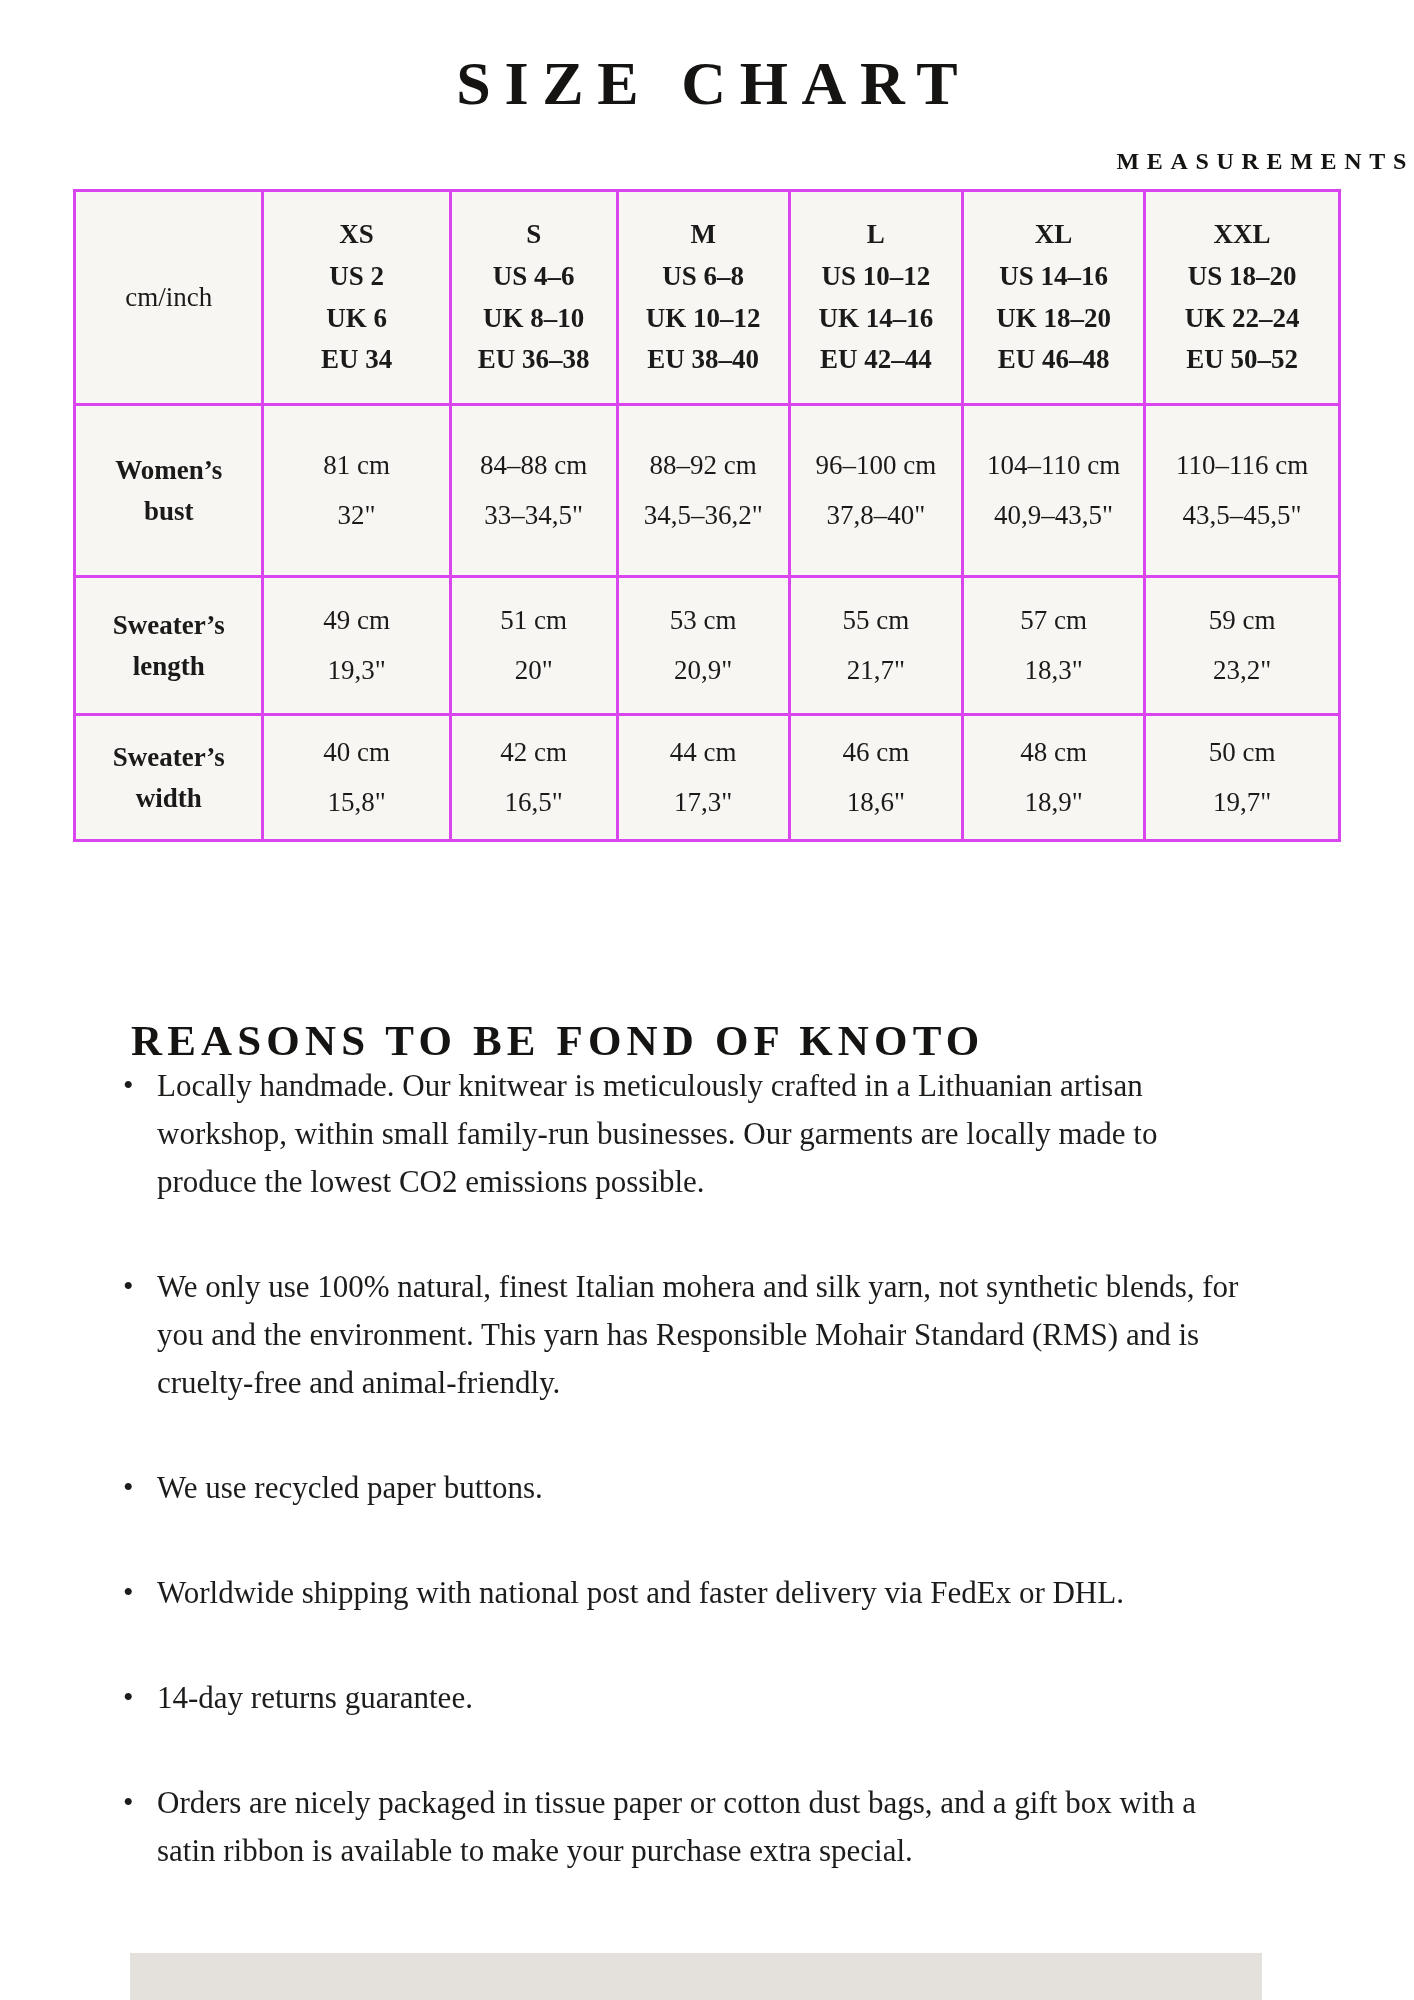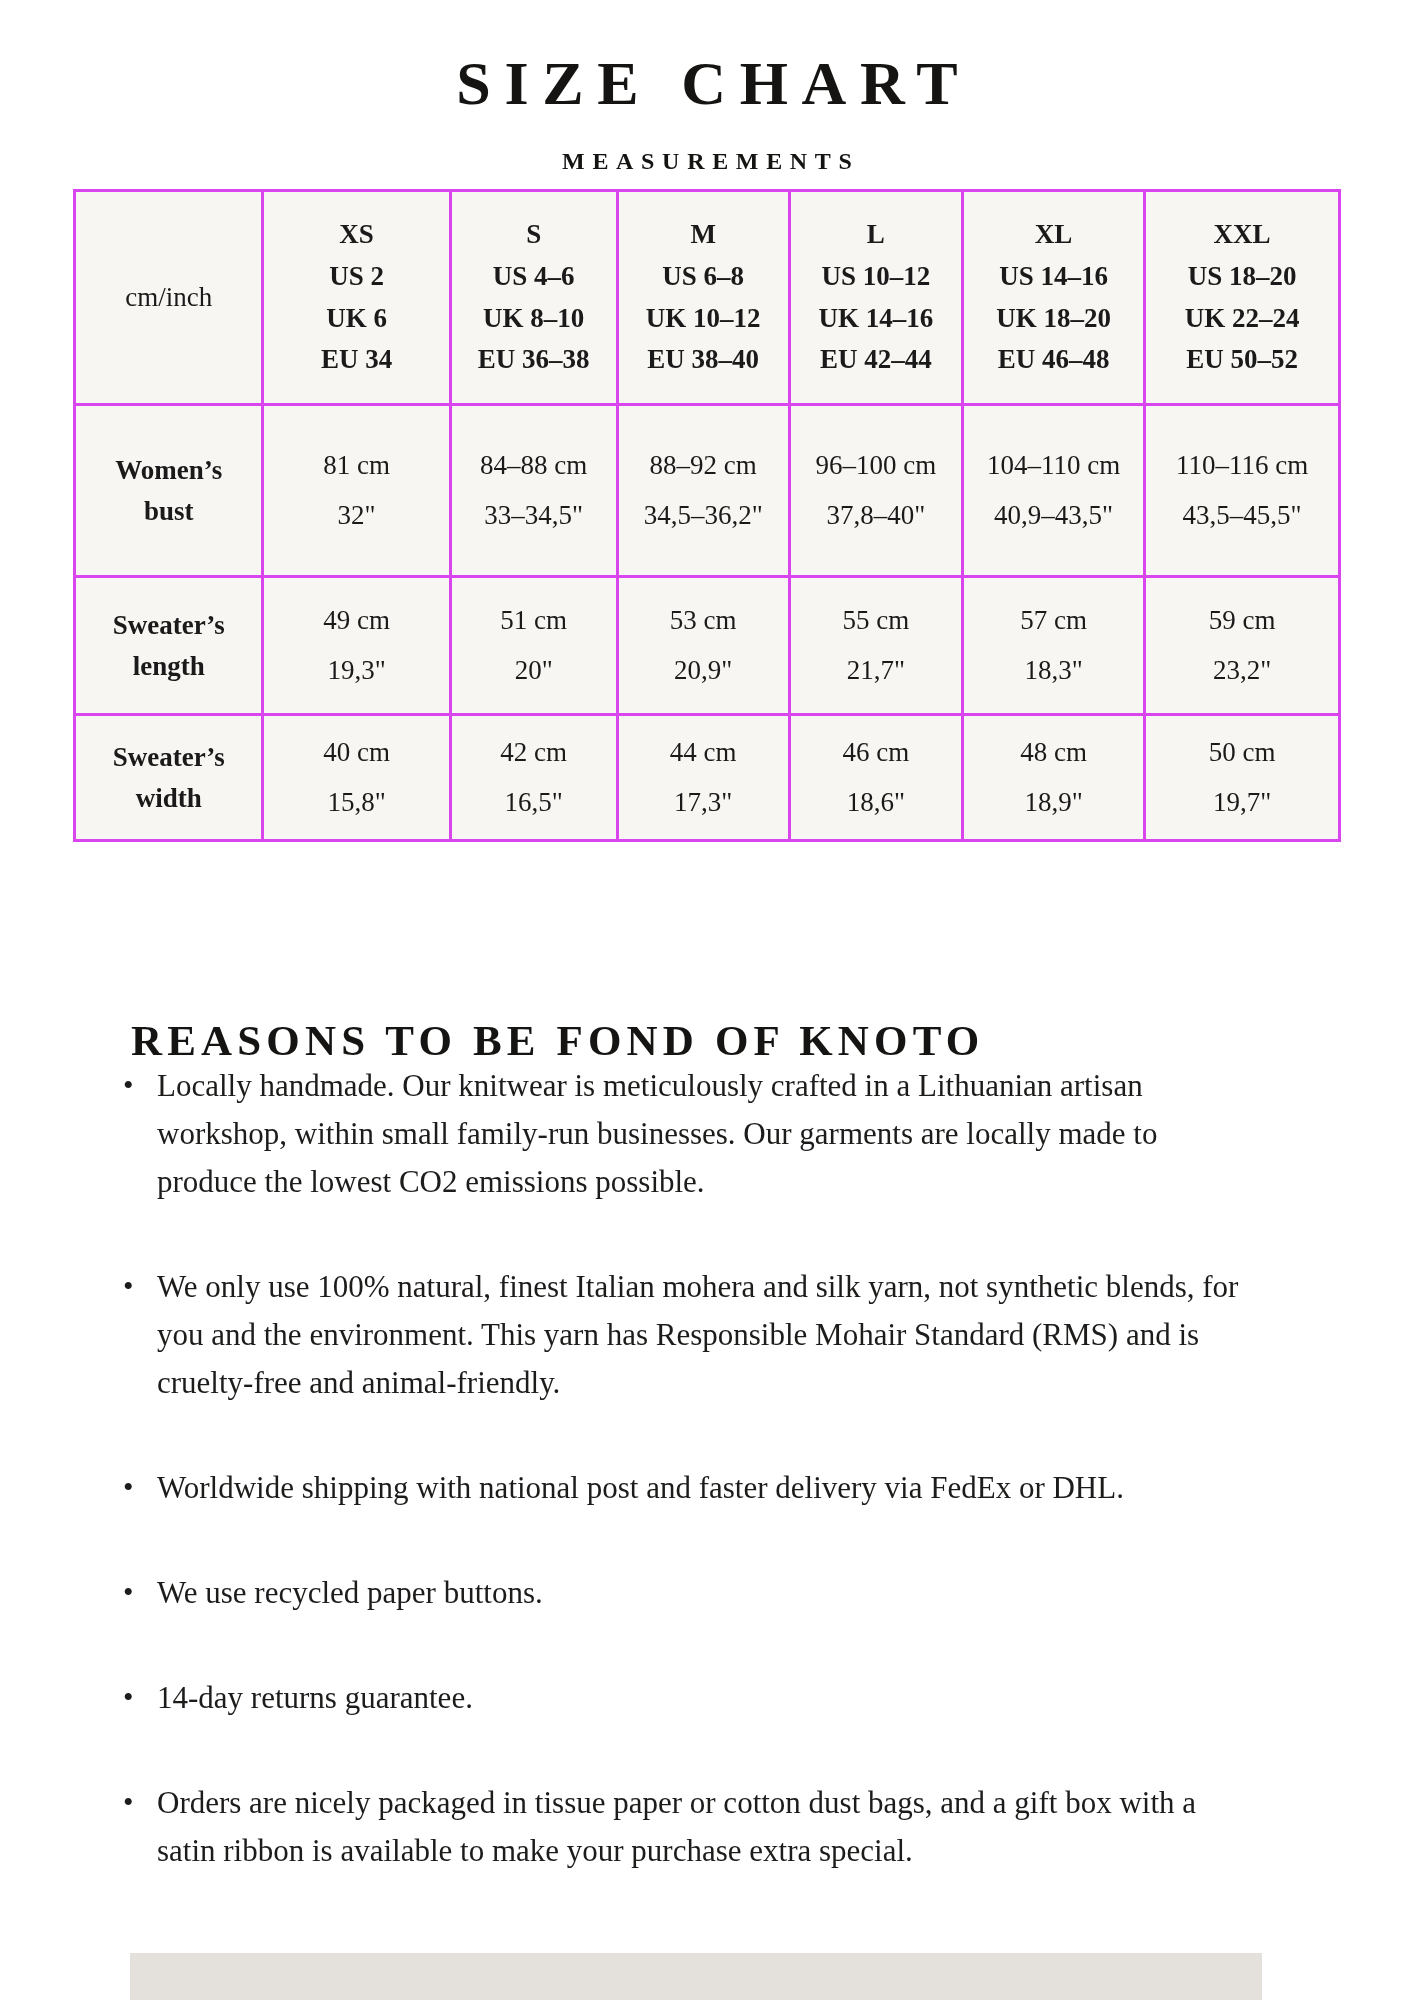--- a/index.html
+++ b/index.html
@@ -23,21 +23,21 @@
     font-size: 62px;
     font-weight: bold;
     letter-spacing: 0.22em;
     text-indent: 0.22em;
     color: #151412;
   }
 
   .subtitle {
     position: absolute;
     top: 148px; left: 0; right: 0;
-    text-align: center;
+    text-align: right;
     font-size: 24px;
     font-weight: bold;
     letter-spacing: 0.32em;
     text-indent: 0.32em;
     color: #151412;
   }
 
   table.size-table {
     position: absolute;
     top: 189px; left: 73px;
@@ -204,21 +204,21 @@
 19,7"</td>
       </tr>
     </tbody>
   </table>
 
   <h2 class="reasons-heading">REASONS TO BE FOND OF KNOTO</h2>
 
   <ul class="reasons-list">
     <li>Locally handmade. Our knitwear is meticulously crafted in a Lithuanian artisan workshop, within small family-run businesses. Our garments are locally made to produce the lowest CO2 emissions possible.</li>
     <li>We only use 100% natural, finest Italian mohera and silk yarn, not synthetic blends, for you and the environment. This yarn has Responsible Mohair Standard (RMS) and is cruelty-free and animal-friendly.</li>
+    <li>We use recycled paper buttons.</li>
     <li>Worldwide shipping with national post and faster delivery via FedEx or DHL.</li>
-    <li>We use recycled paper buttons.</li>
     <li>14-day returns guarantee.</li>
     <li>Orders are nicely packaged in tissue paper or cotton dust bags, and a gift box with a satin ribbon is available to make your purchase extra special.</li>
   </ul>
 
   <div class="footer-band"></div>
 
 </div>
 
 </body></html>

